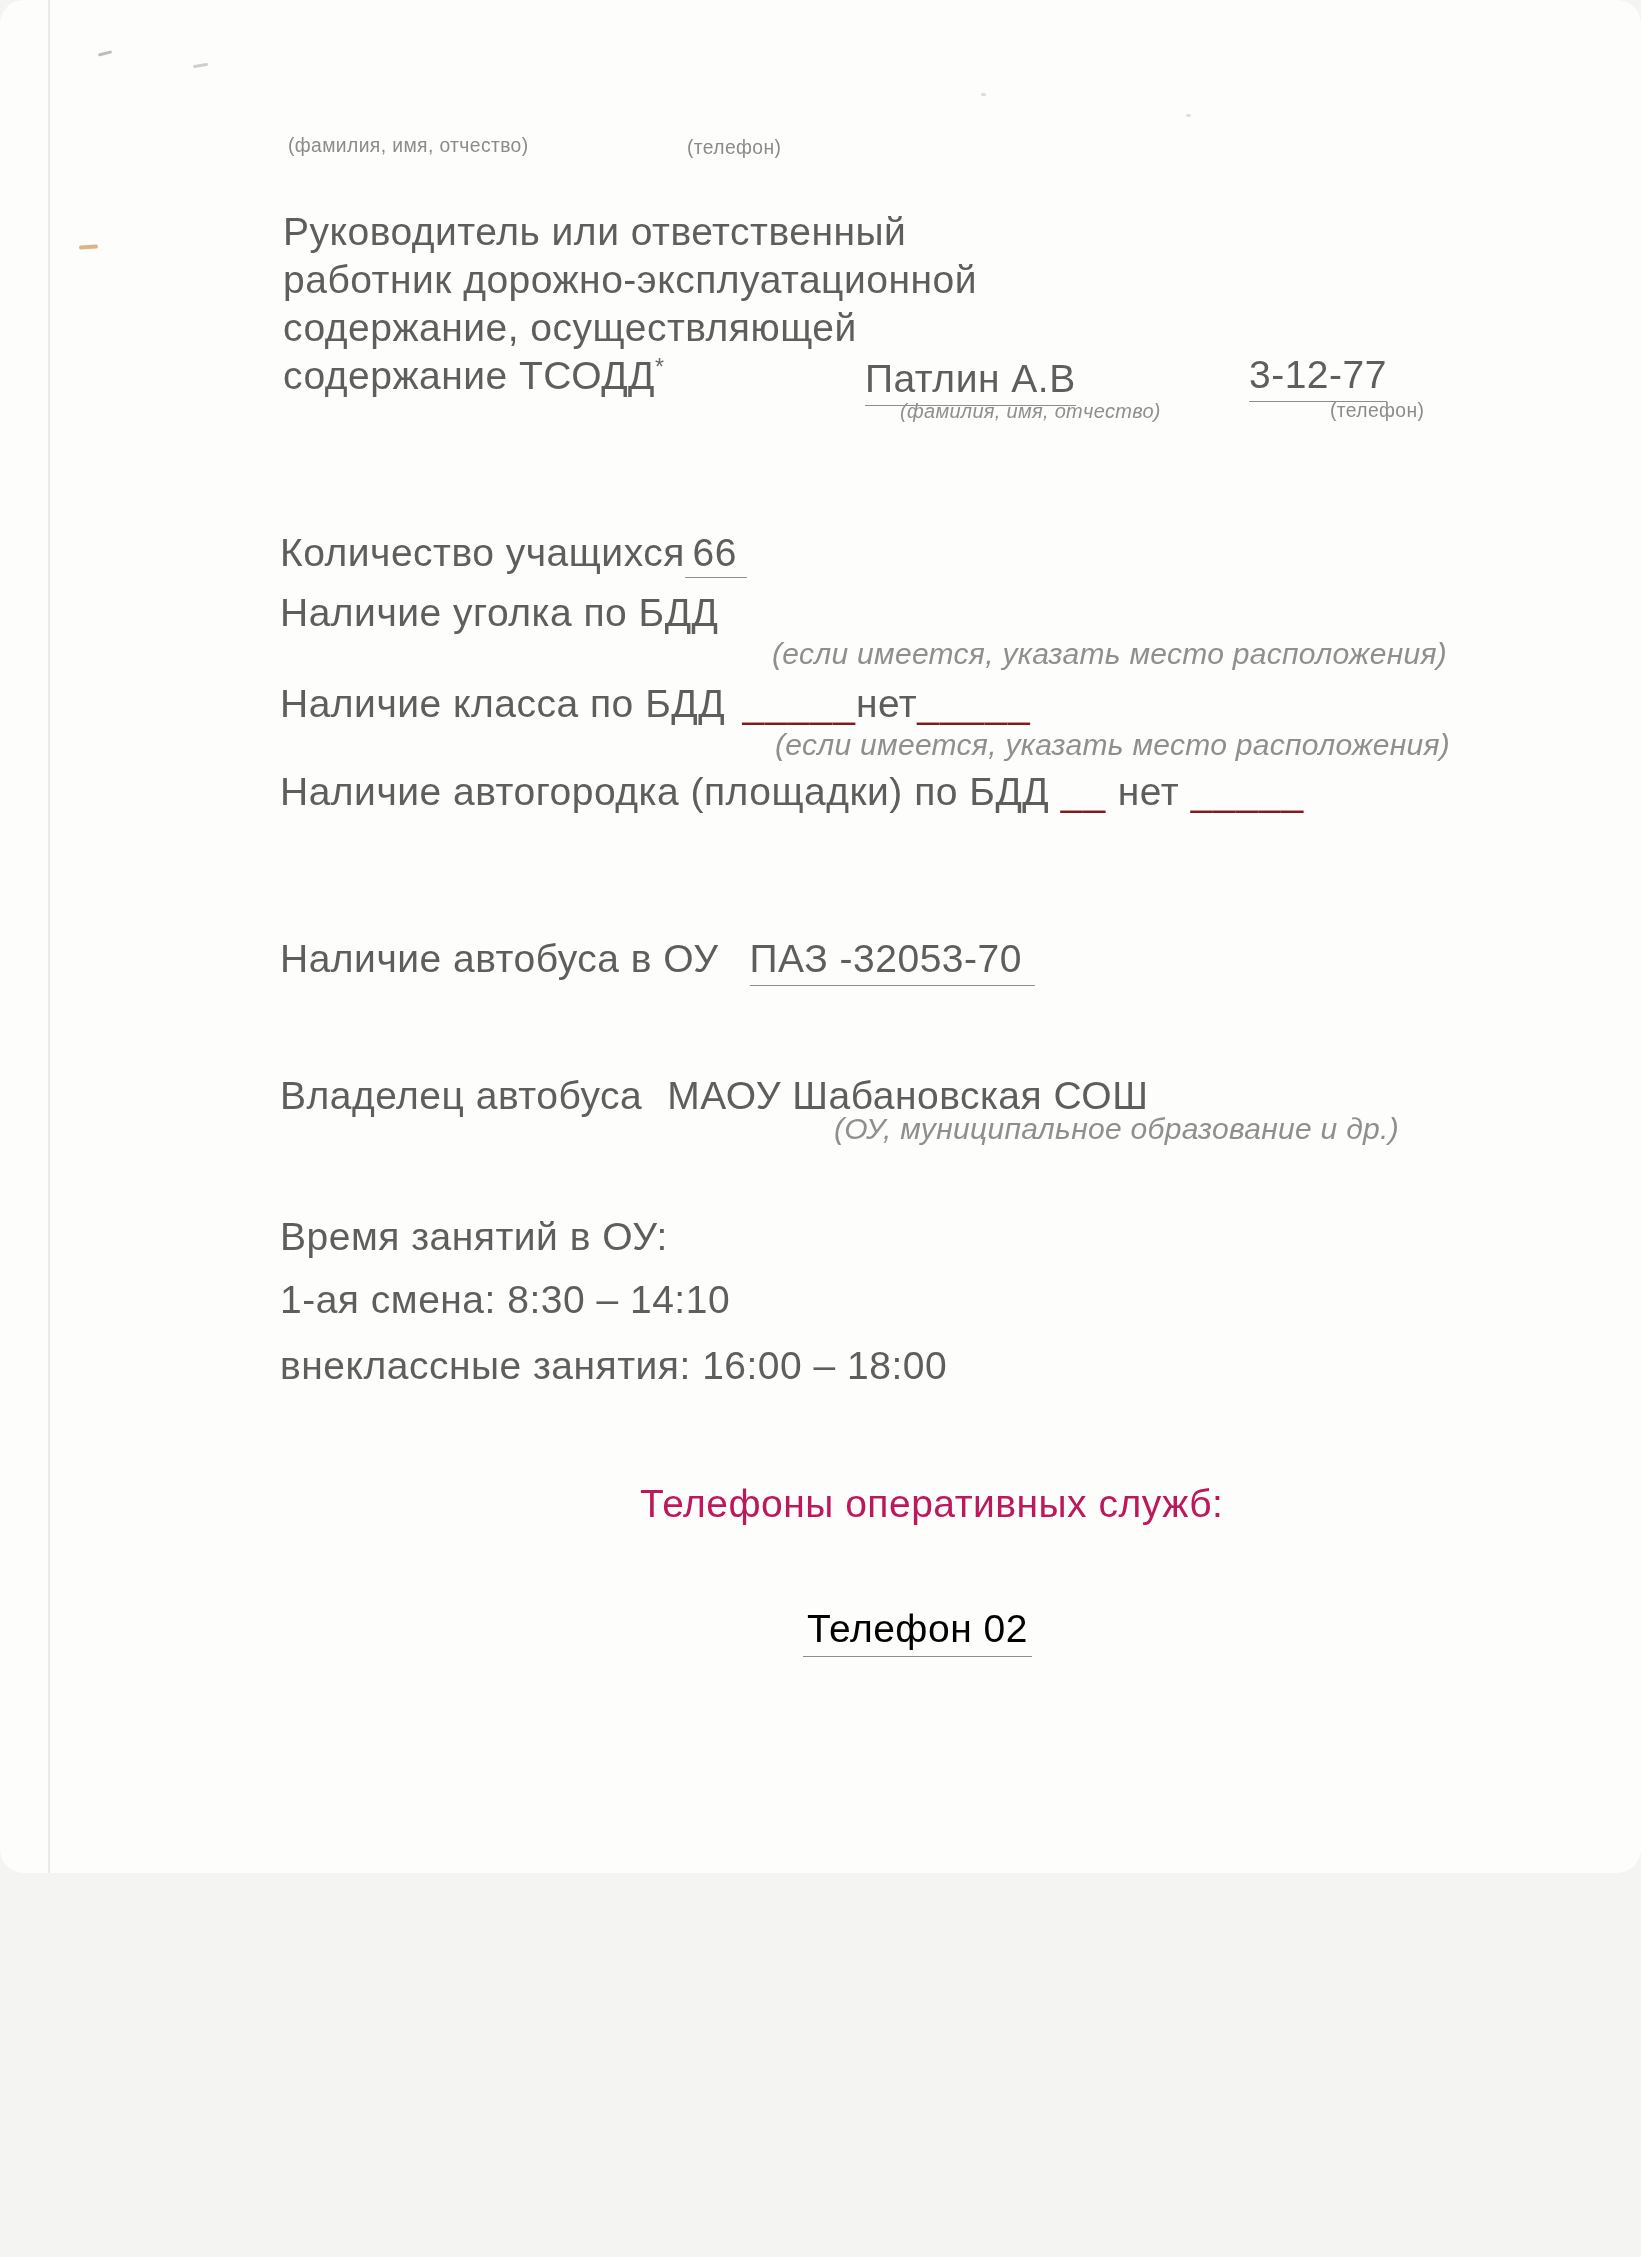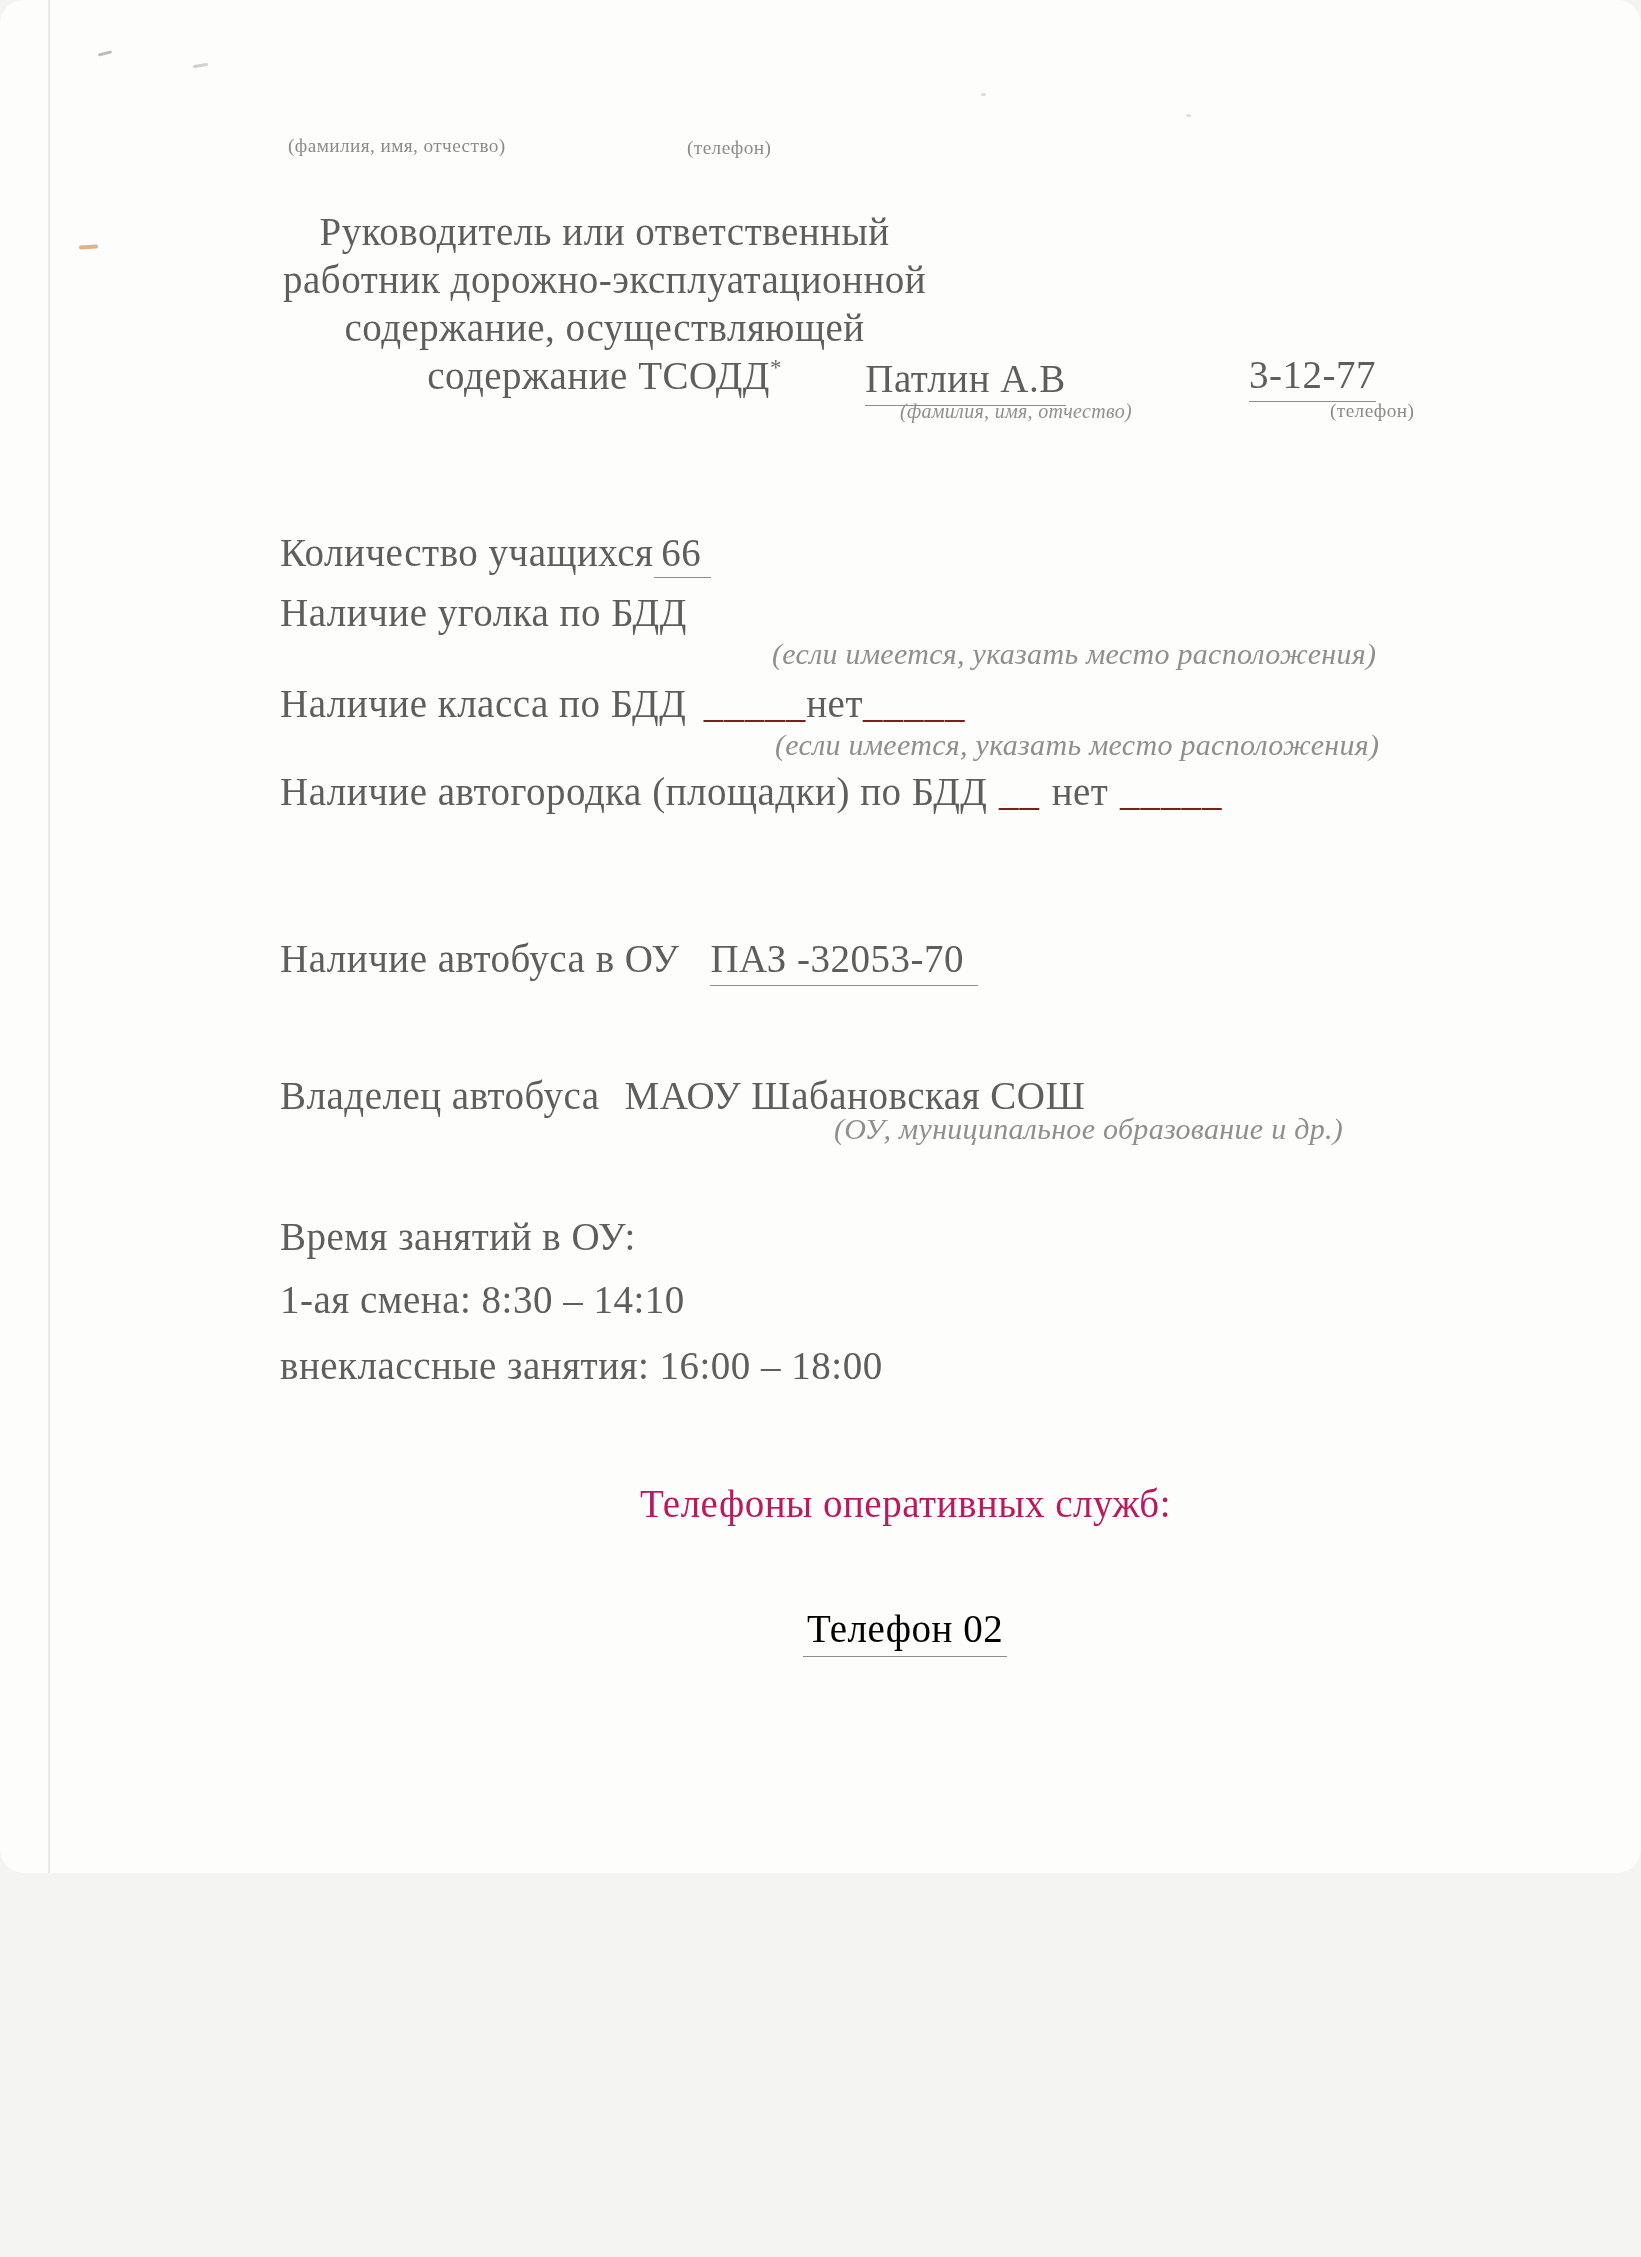--- a/index.html
+++ b/index.html
@@ -6,21 +6,21 @@
     margin: 0;
     padding: 0;
     background: #f4f4f2;
   }
   .page {
     position: relative;
     width: 1641px;
     height: 1873px;
     background: #fdfdfb;
     overflow: hidden;
-    font-family: Liberation Serif, serif;
+    font-family: Liberation Sans, sans-serif;
     color: #5c5c5a;
     border-radius: 24px;
   }
   
   .scan-edge {
     position: absolute;
     left: 48px; top: 0;
     width: 1.9px; height: 2257px;
     background: rgba(120,120,118,0.14);
   }
@@ -30,21 +30,21 @@
     border-radius: 1.9px;
   }
   .speck.s1 { left: 98px; top: 52px;  width: 13.5px; height: 2.9px; transform: rotate(-14deg); }
   .speck.s2 { left: 193px; top: 64px;  width: 15.4px; height: 2.9px; transform: rotate(-10deg); opacity:.7; }
   .speck.s3 { left: 981px; top: 93px; width: 4.8px;  height: 2.9px; opacity:.5; }
   .speck.s4 { left: 1186px; top: 114px; width: 4.8px; height: 2.9px; opacity:.45; }
   .speck.orange { left: 79px; top: 245px; width: 19.3px; height: 3.9px;
     background: rgba(211,154,94,0.75); transform: rotate(-4deg); }
   
   .abs { position: absolute; white-space: nowrap; }
-  .t   { font-size: 39px; line-height: 1.15; color: #5e5e5c; letter-spacing: 0.5px; text-align: center; }
+  .t   { font-size: 39px; line-height: 1.15; color: #5e5e5c; letter-spacing: 0.5px; }
   .hint {
     font-size: 30px; font-style: italic; color: #8f8f8d; letter-spacing: 0.3px;
   }
   .hint-sm { font-size: 19.3px; color: #8b8b89; letter-spacing: 0.4px; font-style: normal; }
   .ul { border-bottom: 1.9px solid #8d8d8b; padding-bottom: 2.9px; }
   .blank { color: #7f1d1d; letter-spacing: 1px; }
   .gap12 { margin-left: 11.6px; }
   .gap18 { margin-left: 17.4px; }
   .gap24 { margin-left: 25px; }
   

